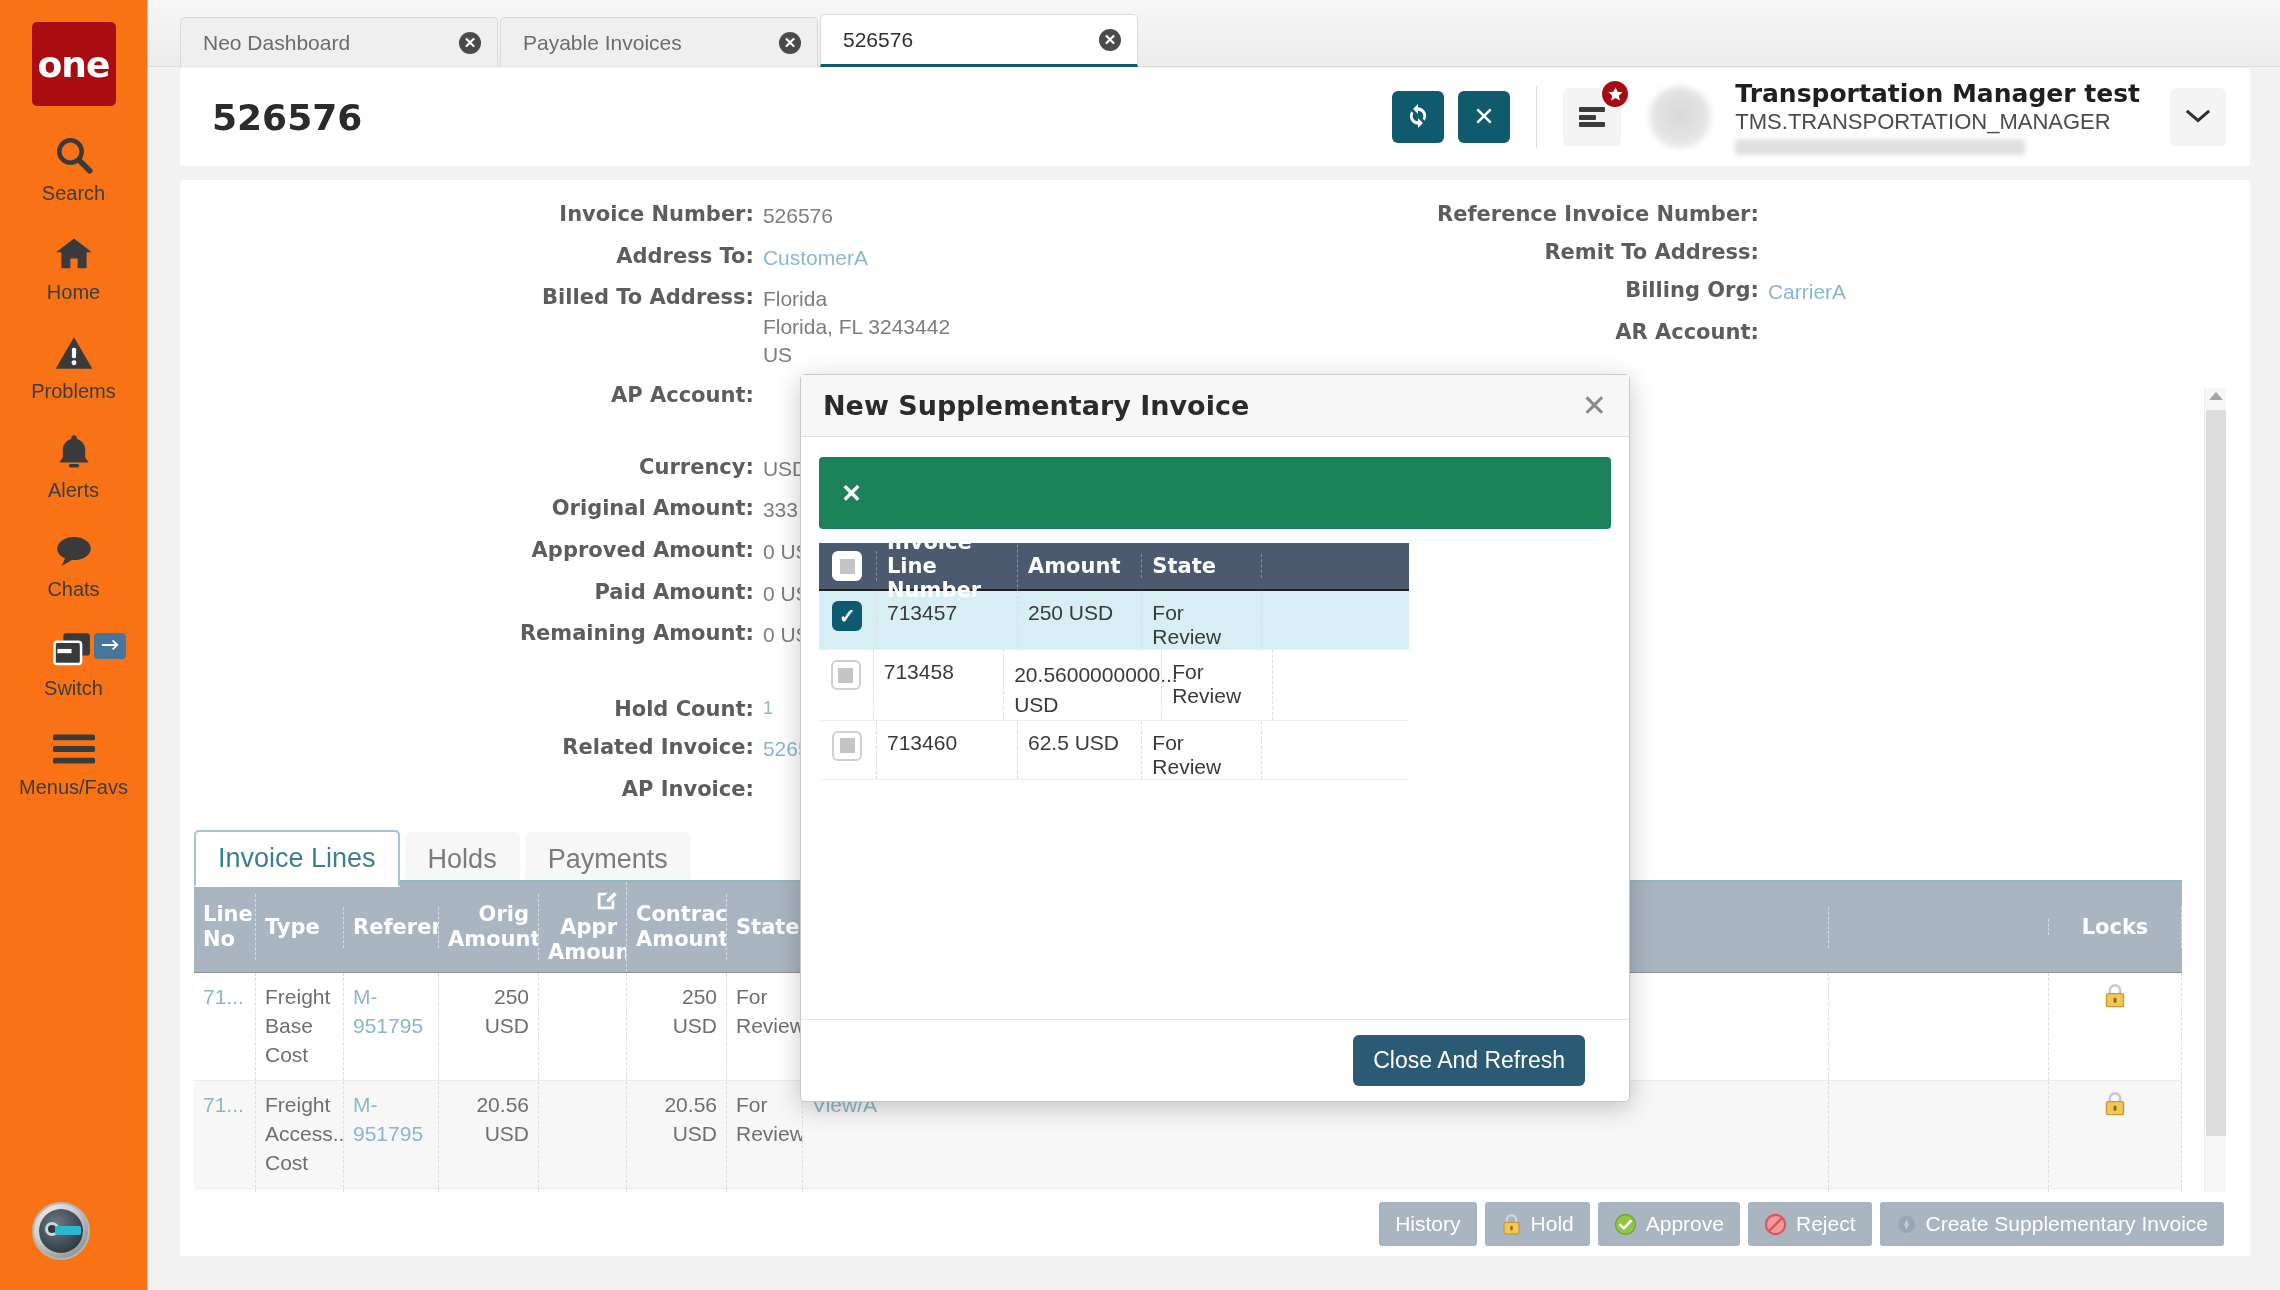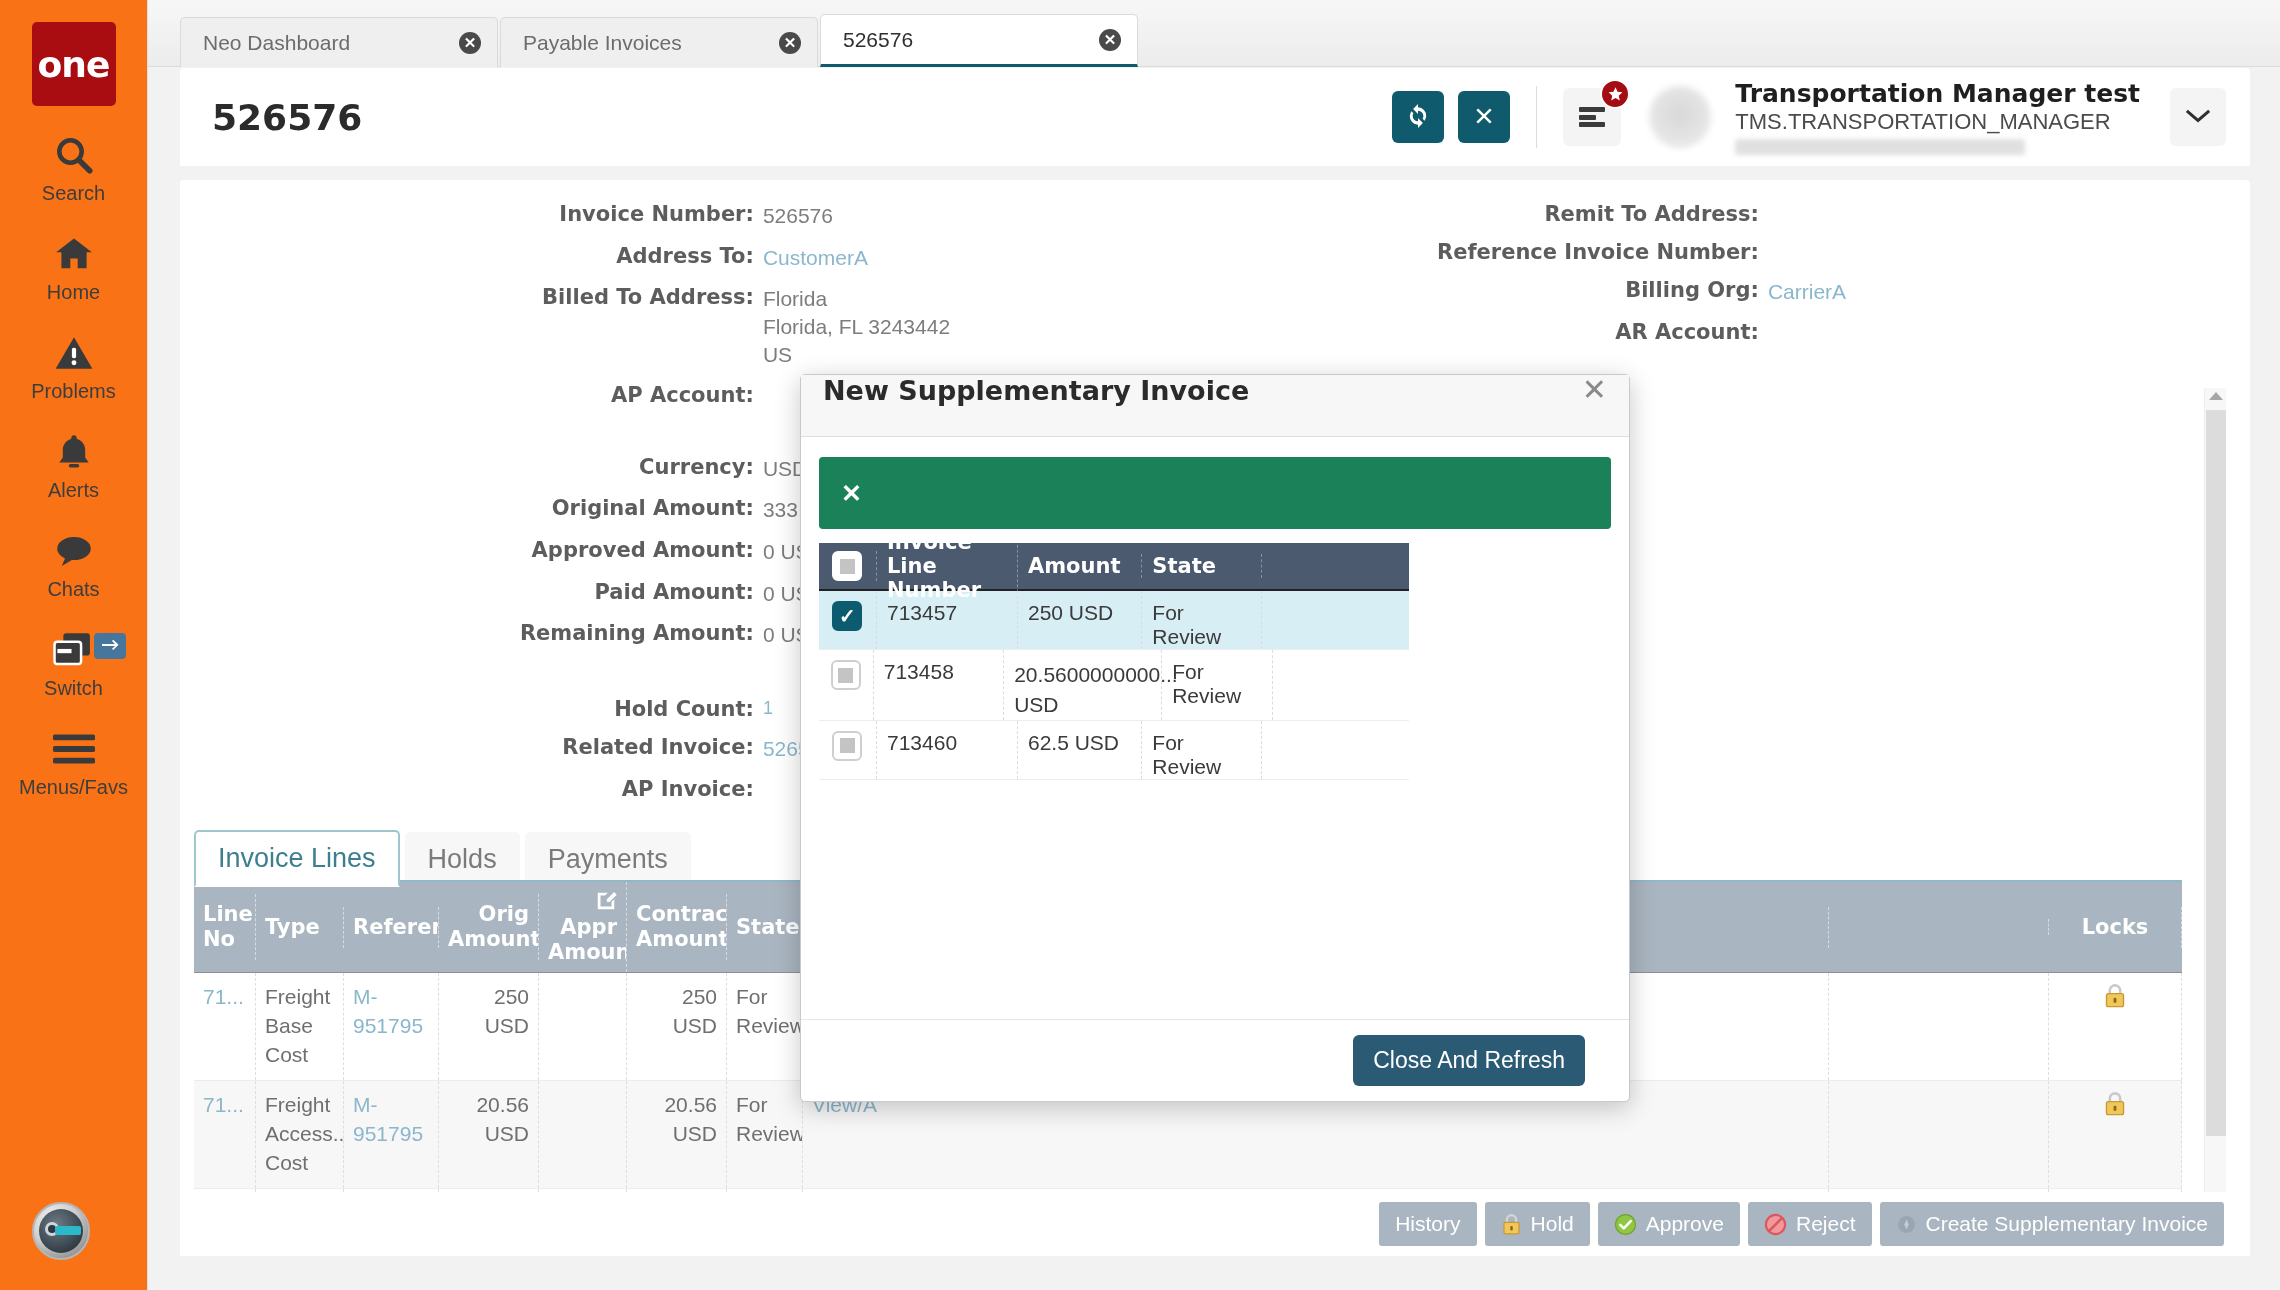--- a/index.html
+++ b/index.html
@@ -270,21 +270,21 @@
     background: #ffffff;
     border: 1px solid #c9c9c9;
     border-radius: 5px;
     box-shadow: 0 6px 26px rgba(0,0,0,0.22);
     z-index: 50;
     display: flex; flex-direction: column;
   }
   .modal-head {
     height: 62px; background: #f7f7f7;
     border-bottom: 1px solid #dedede;
-    display: flex; align-items: flex-start; justify-content: space-between;
+    display: flex; align-items: center; justify-content: space-between;
     padding: 0 22px;
   }
   .modal-title {
     font-size: 27px; font-weight: 700; color: #2b2b2b;
     font-family: "DejaVu Sans", sans-serif;
   }
   .modal-close {
     font-size: 30px; color: #8a8a8a; cursor: pointer; line-height: 1;
     font-family: "Liberation Sans", sans-serif;
   }
@@ -558,25 +558,25 @@
           <div class="detail-value link">526574</div>
         </div>
         <div class="detail-row">
           <div class="detail-label">AP Invoice:</div>
           <div class="detail-value"></div>
         </div>
       </div>
 
       <div class="detail-col">
         <div class="detail-row">
+          <div class="detail-label">Reference Invoice Number:</div>
+          <div class="detail-value"></div>
+        </div>
+        <div class="detail-row">
           <div class="detail-label">Remit To Address:</div>
-          <div class="detail-value"></div>
-        </div>
-        <div class="detail-row">
-          <div class="detail-label">Reference Invoice Number:</div>
           <div class="detail-value"></div>
         </div>
         <div class="detail-row">
           <div class="detail-label">Billing Org:</div>
           <div class="detail-value link">CarrierA</div>
         </div>
         <div class="detail-row">
           <div class="detail-label">AR Account:</div>
           <div class="detail-value"></div>
         </div>

